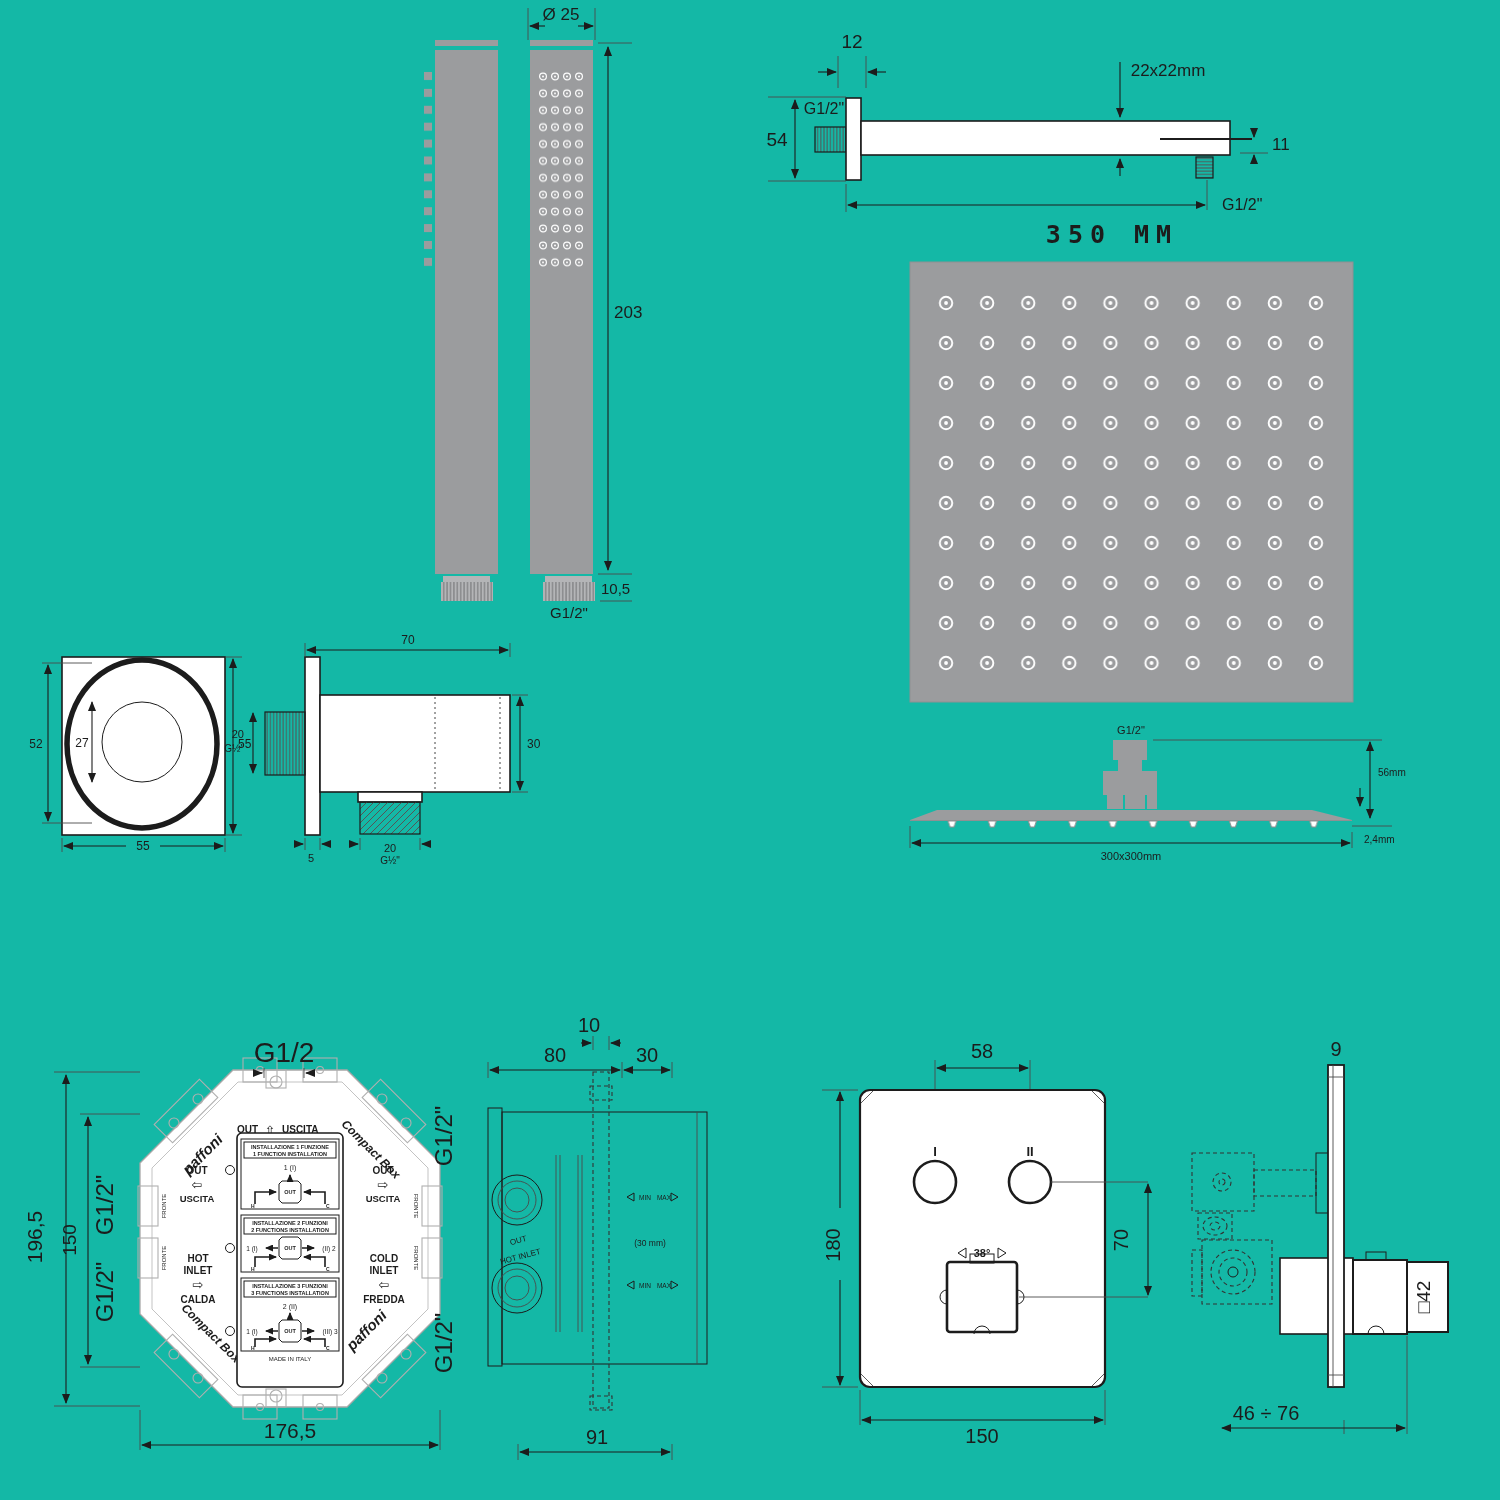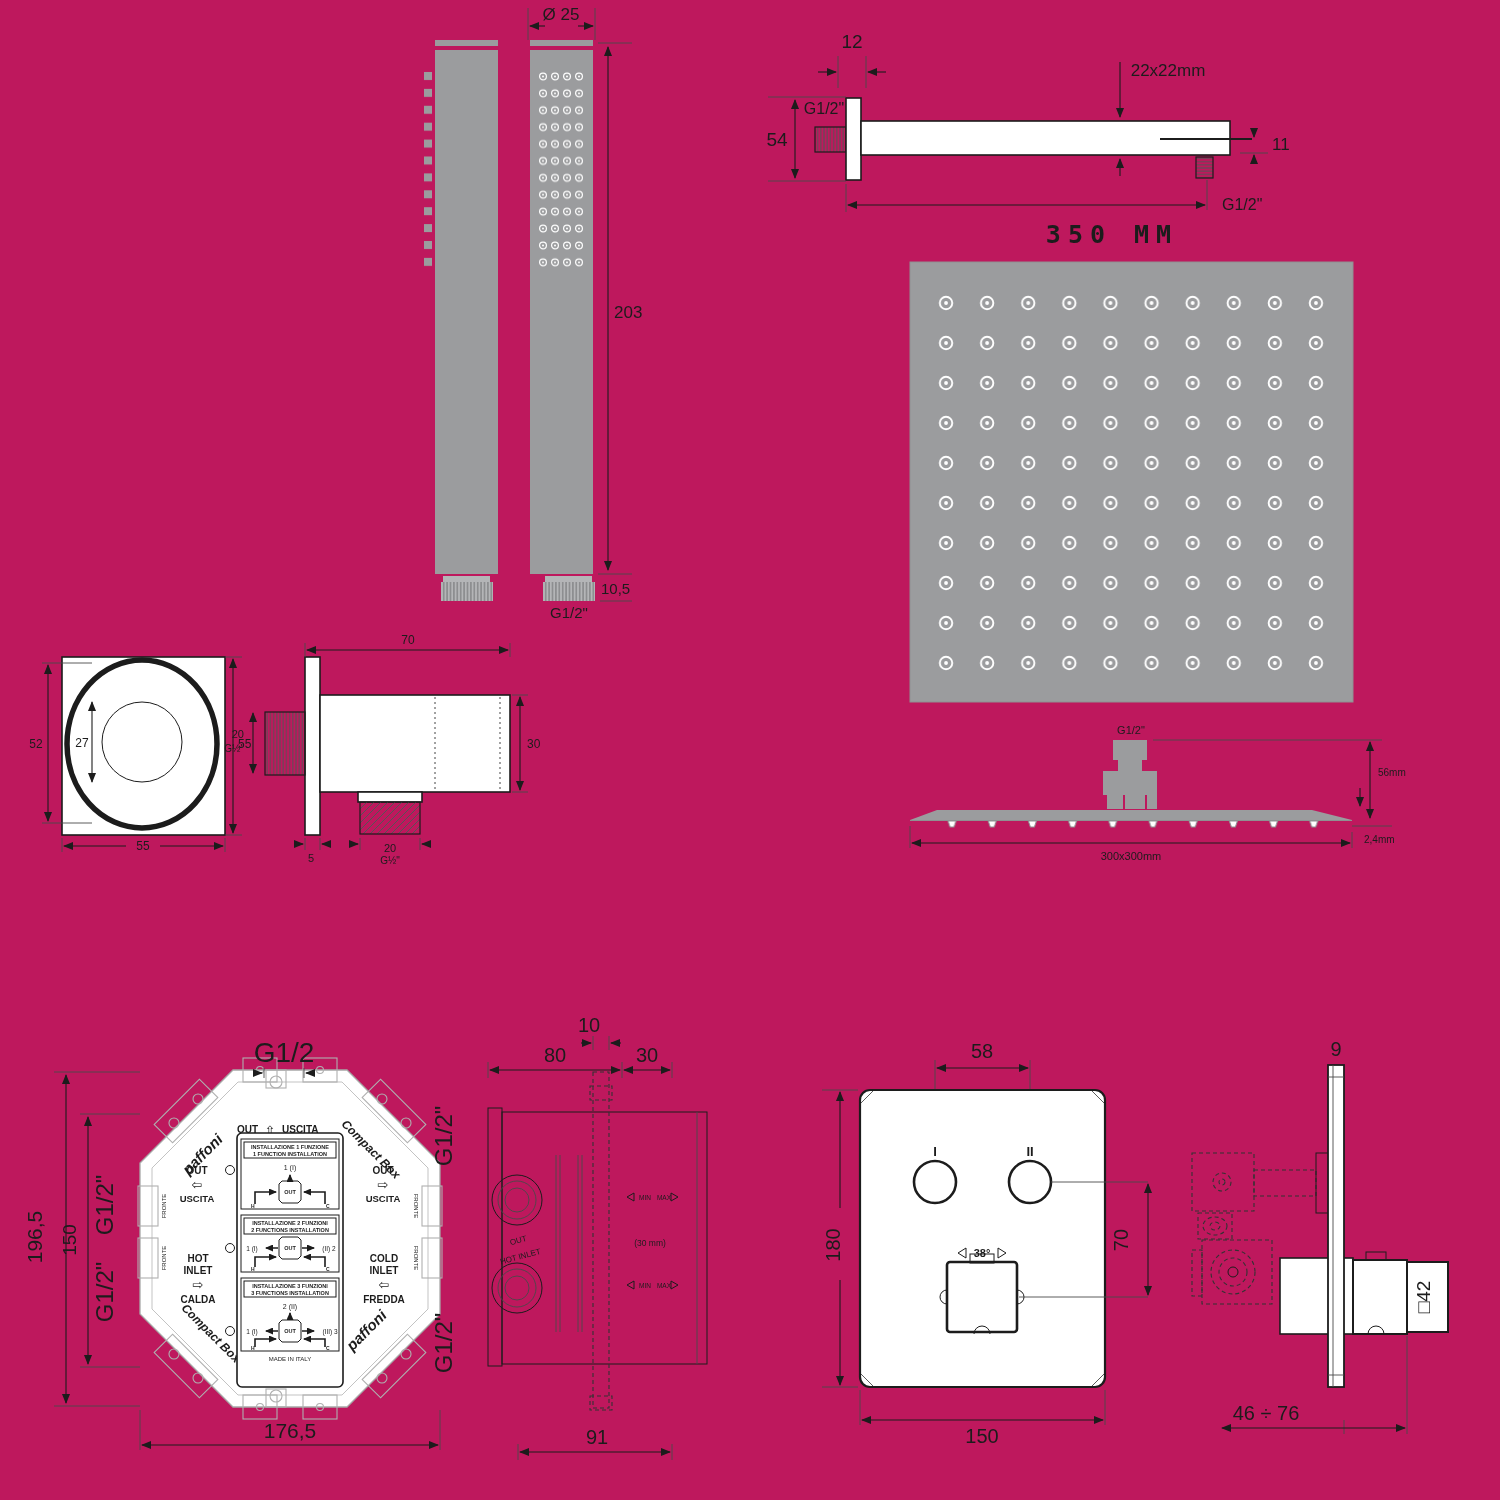--- a/index.html
+++ b/index.html
@@ -1,16 +1,16 @@
 <!DOCTYPE html>
 <html><head>
 <meta charset="utf-8">
 <style>
   html,body{margin:0;padding:0;background:#fff;}
-  #canvas{position:relative;width:1500px;height:1500px;background:#be185d;overflow:hidden;}
+  #canvas{position:relative;width:1500px;height:1500px;background:#14b8a6;overflow:hidden;}
   svg text{font-family:"Liberation Sans","DejaVu Sans",sans-serif;fill:#1c1c1c;}
   .b{font-weight:bold;}
   .it{font-style:italic;}
   .tech{font-family:"DejaVu Sans Mono",monospace;letter-spacing:7px;font-weight:bold;}
   .ln{stroke:#1c1c1c;stroke-width:1.6;fill:#fff;}
   .lnn{stroke:#1c1c1c;stroke-width:1.6;fill:none;}
   .ln1{stroke:#1c1c1c;stroke-width:1;fill:none;}
   .thin{stroke:#4a4a4a;stroke-width:0.9;fill:none;}
   .dim{stroke:#1c1c1c;stroke-width:1.1;fill:none;}
   .lt{stroke:#b0b0b0;stroke-width:1.1;fill:none;}

